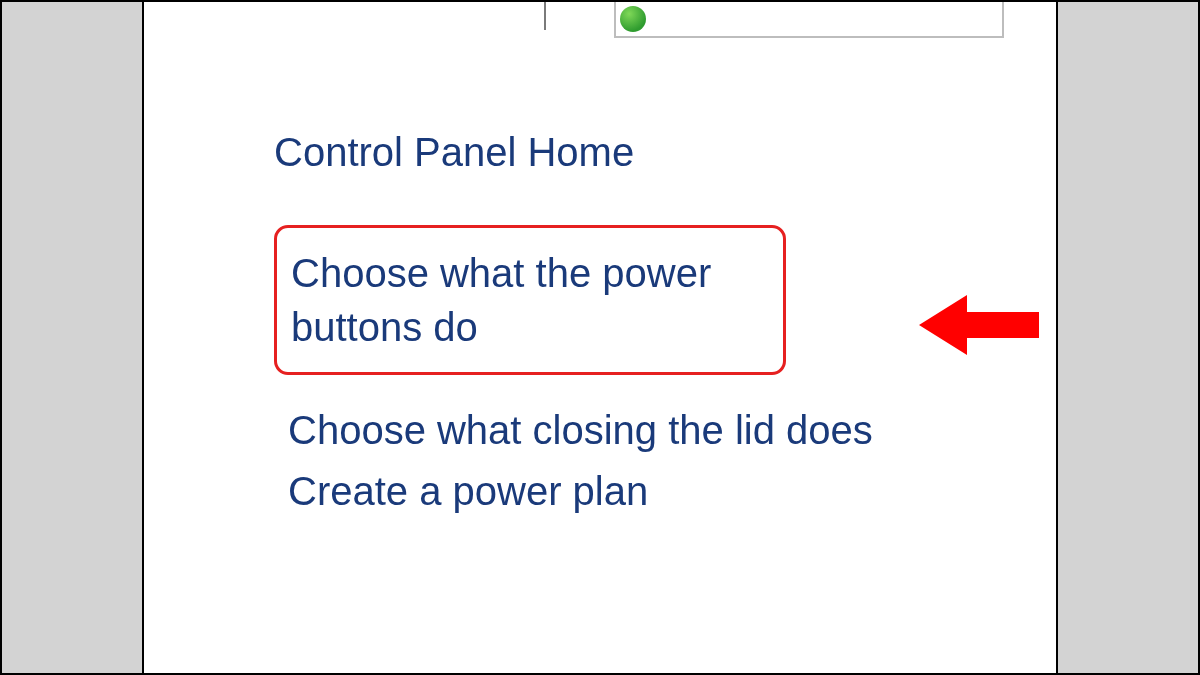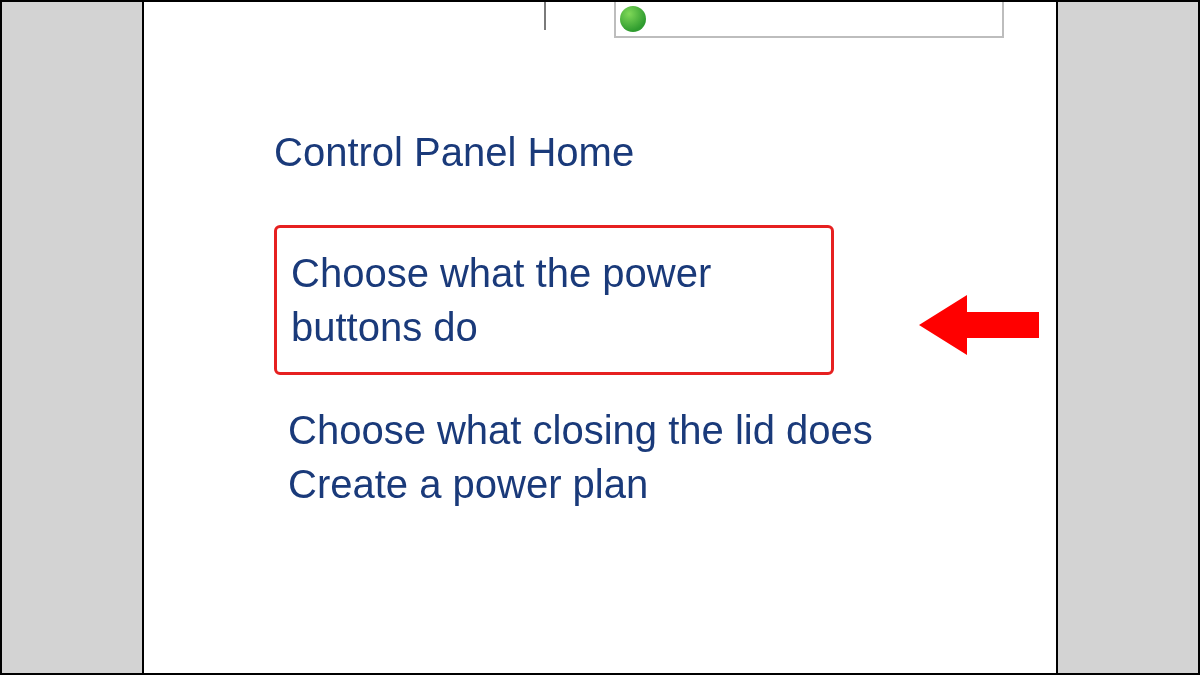--- a/index.html
+++ b/index.html
@@ -78,32 +78,33 @@
       display: block;
       font-size: 40px;
       color: #1a3a7a;
       font-weight: 400;
       line-height: 1.35;
       cursor: pointer;
       text-align: left;
     }
     .highlight-box {
       border: 3px solid #e62020;
-      border-radius: 6px;
+      border-radius: 14px;
       padding: 18px 22px 18px 14px;
       margin-bottom: 28px;
-      width: 560px;
+      width: 512px;
     }
     .link2 {
       padding-left: 14px;
       width: 600px;
     }
     .link3 {
       padding-left: 14px;
       width: 600px;
+      margin-top: 7px;
     }
     .arrow {
       position: absolute;
       left: 775px;
       top: 290px;
     }
     .arrow svg {
       display: block;
     }
   </style>

